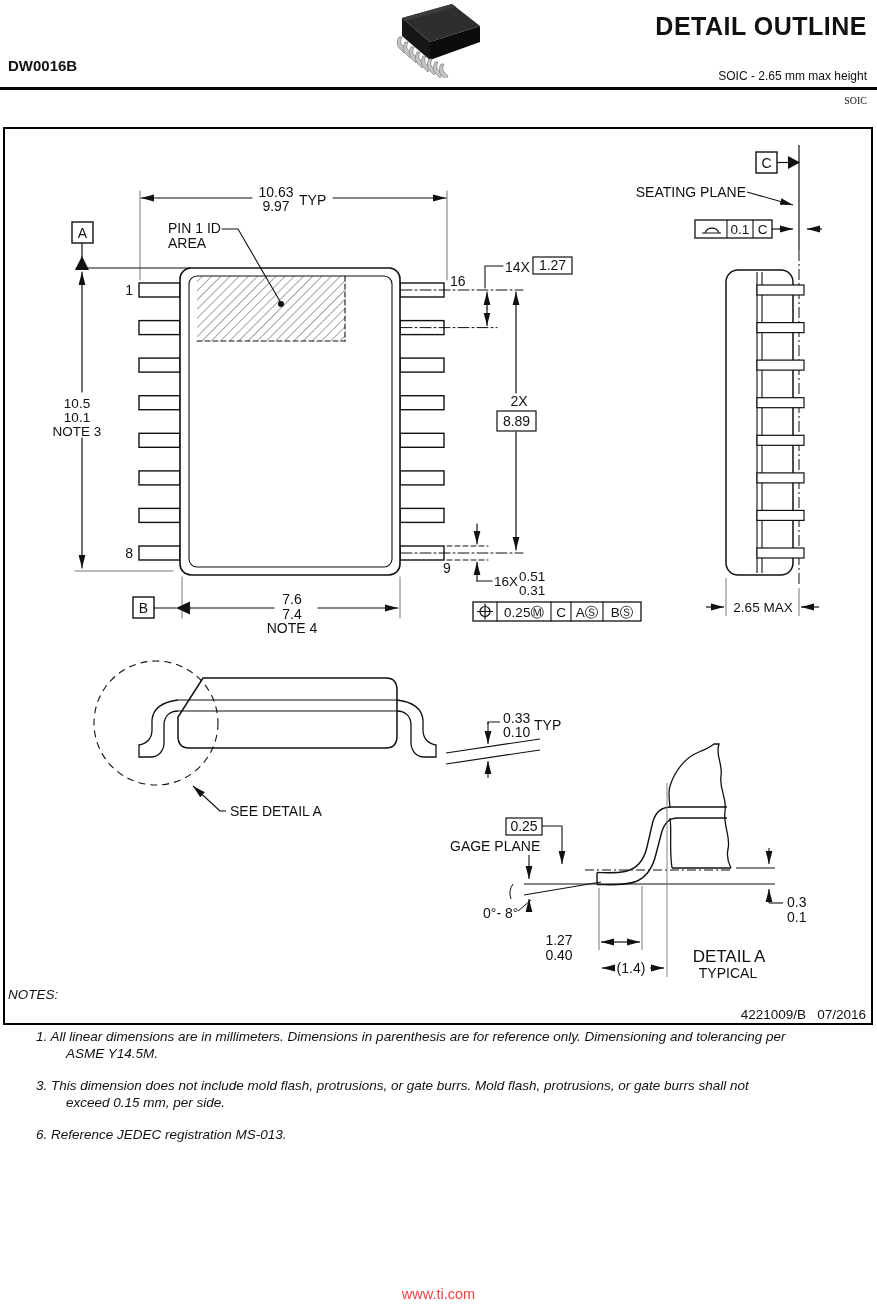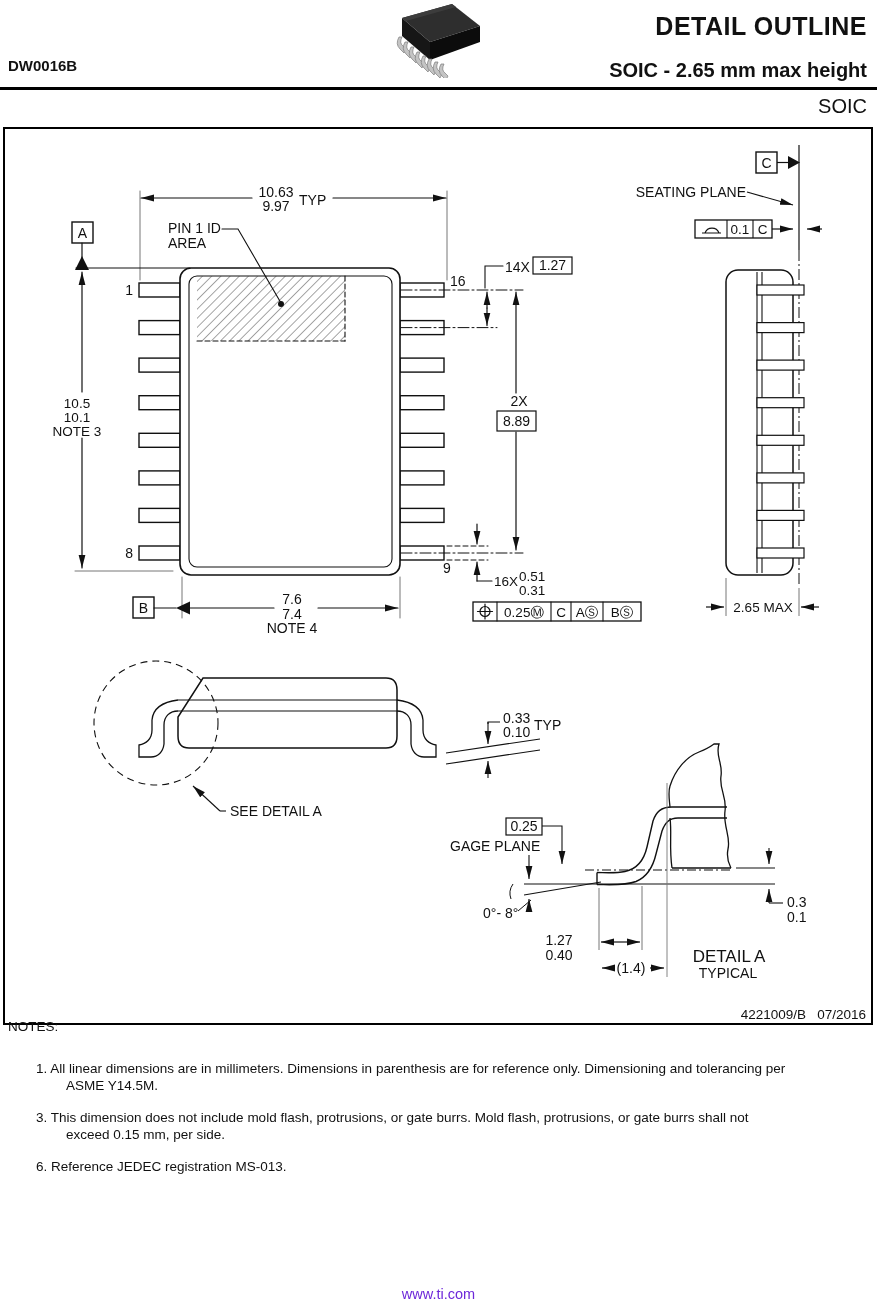--- a/index.html
+++ b/index.html
@@ -1,28 +1,28 @@
 <!DOCTYPE html>
 <html><head>
 <meta charset="utf-8">
 <style>
   html,body{margin:0;padding:0;background:#ffffff;}
   body{width:877px;height:1307px;position:relative;font-family:"Liberation Sans","DejaVu Sans",sans-serif;color:#111;}
   .abs{position:absolute;}
   #page-title{top:12px;right:10px;font-size:25px;font-weight:bold;letter-spacing:.5px;}
   #part-number{top:57px;left:8px;font-size:15px;font-weight:bold;}
-  #subtitle{top:59px;right:10px;font-size:20px;font-weight:bold;}
+  #subtitle{top:69px;right:10px;font-size:12px;font-weight:normal;}
   #header-rule{top:87px;left:0;width:877px;height:3px;background:#000;}
-  #family{top:95px;right:10px;font-size:20px;}
+  #family{top:95px;right:10px;font-size:10px;font-family:Liberation Serif, serif;}
   #chip-icon-wrap{top:0;left:380px;width:104px;height:78px;}
   #drawing-svg{top:0;left:0;}
-  #notes-block{top:1018px;left:8px;width:800px;font-size:13.5px;line-height:17.5px;}
+  #notes-block{top:986px;left:8px;width:800px;font-size:13.5px;line-height:17.5px;font-style:italic;}
   #notes-heading{margin:0 0 24px 0;}
   .note-item{padding-left:44px;text-indent:-30px;margin:14px;}
-  #footer-url{top:1286px;left:0;width:877px;text-align:center;font-size:14.5px;color:#6d28d9;}
+  #footer-url{top:1286px;left:0;width:877px;text-align:center;font-size:14.5px;color:#ef4444;}
   svg text{font-family:"Liberation Sans","DejaVu Sans",sans-serif;fill:#111;}
   .dim{font-size:14px;}
   .sm{font-size:13.5px;}
   .big{font-size:17px;}
 </style>
 </head>
 <body>
 
 <div class="abs" id="page-title">DETAIL OUTLINE</div>
 <div class="abs" id="part-number">DW0016B</div>

